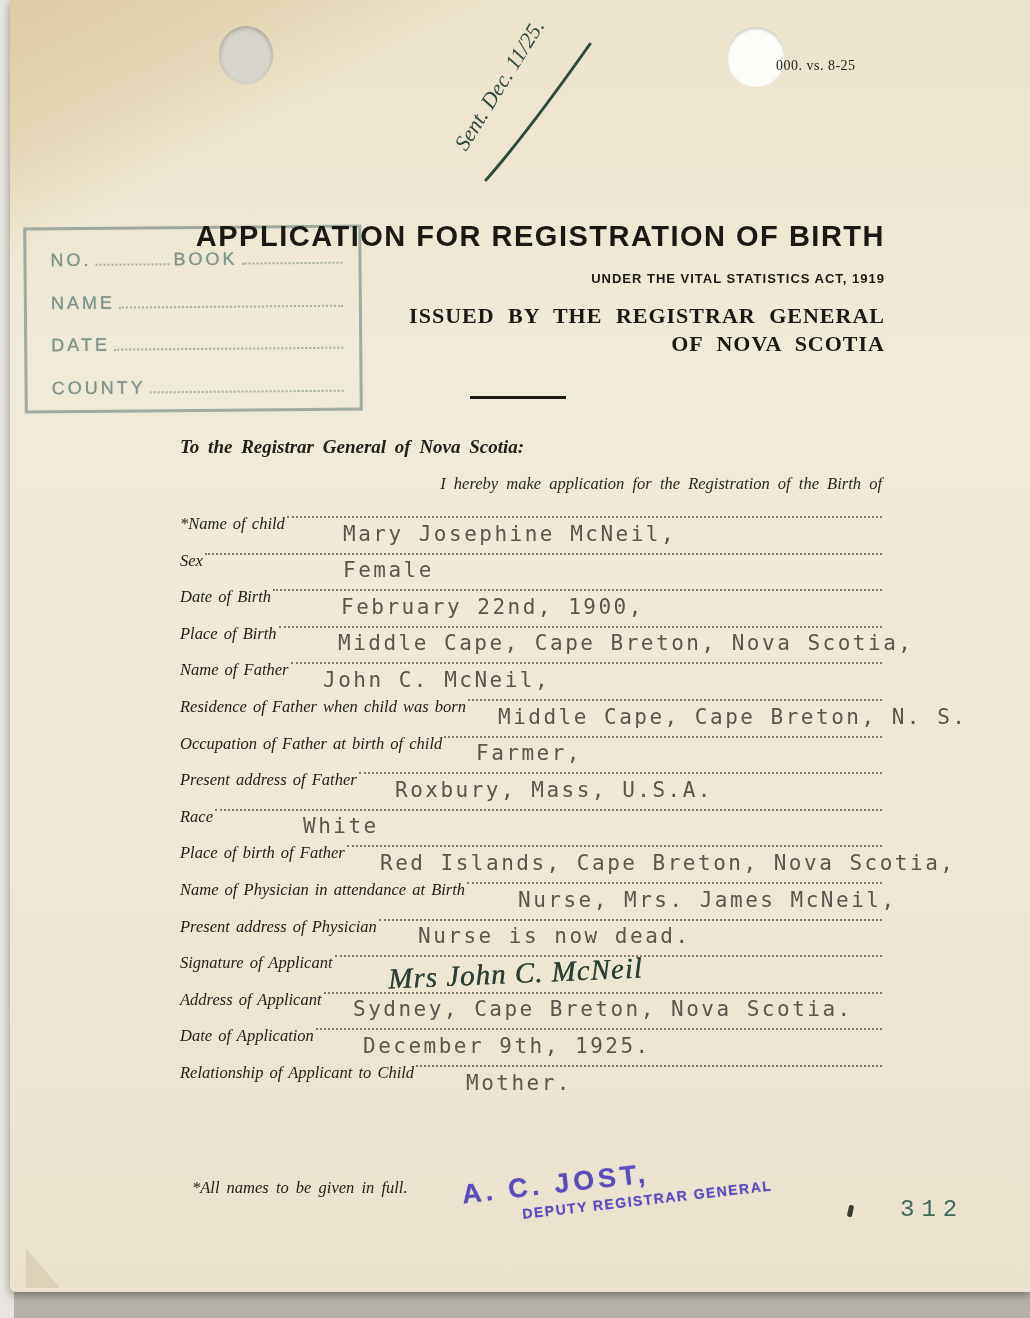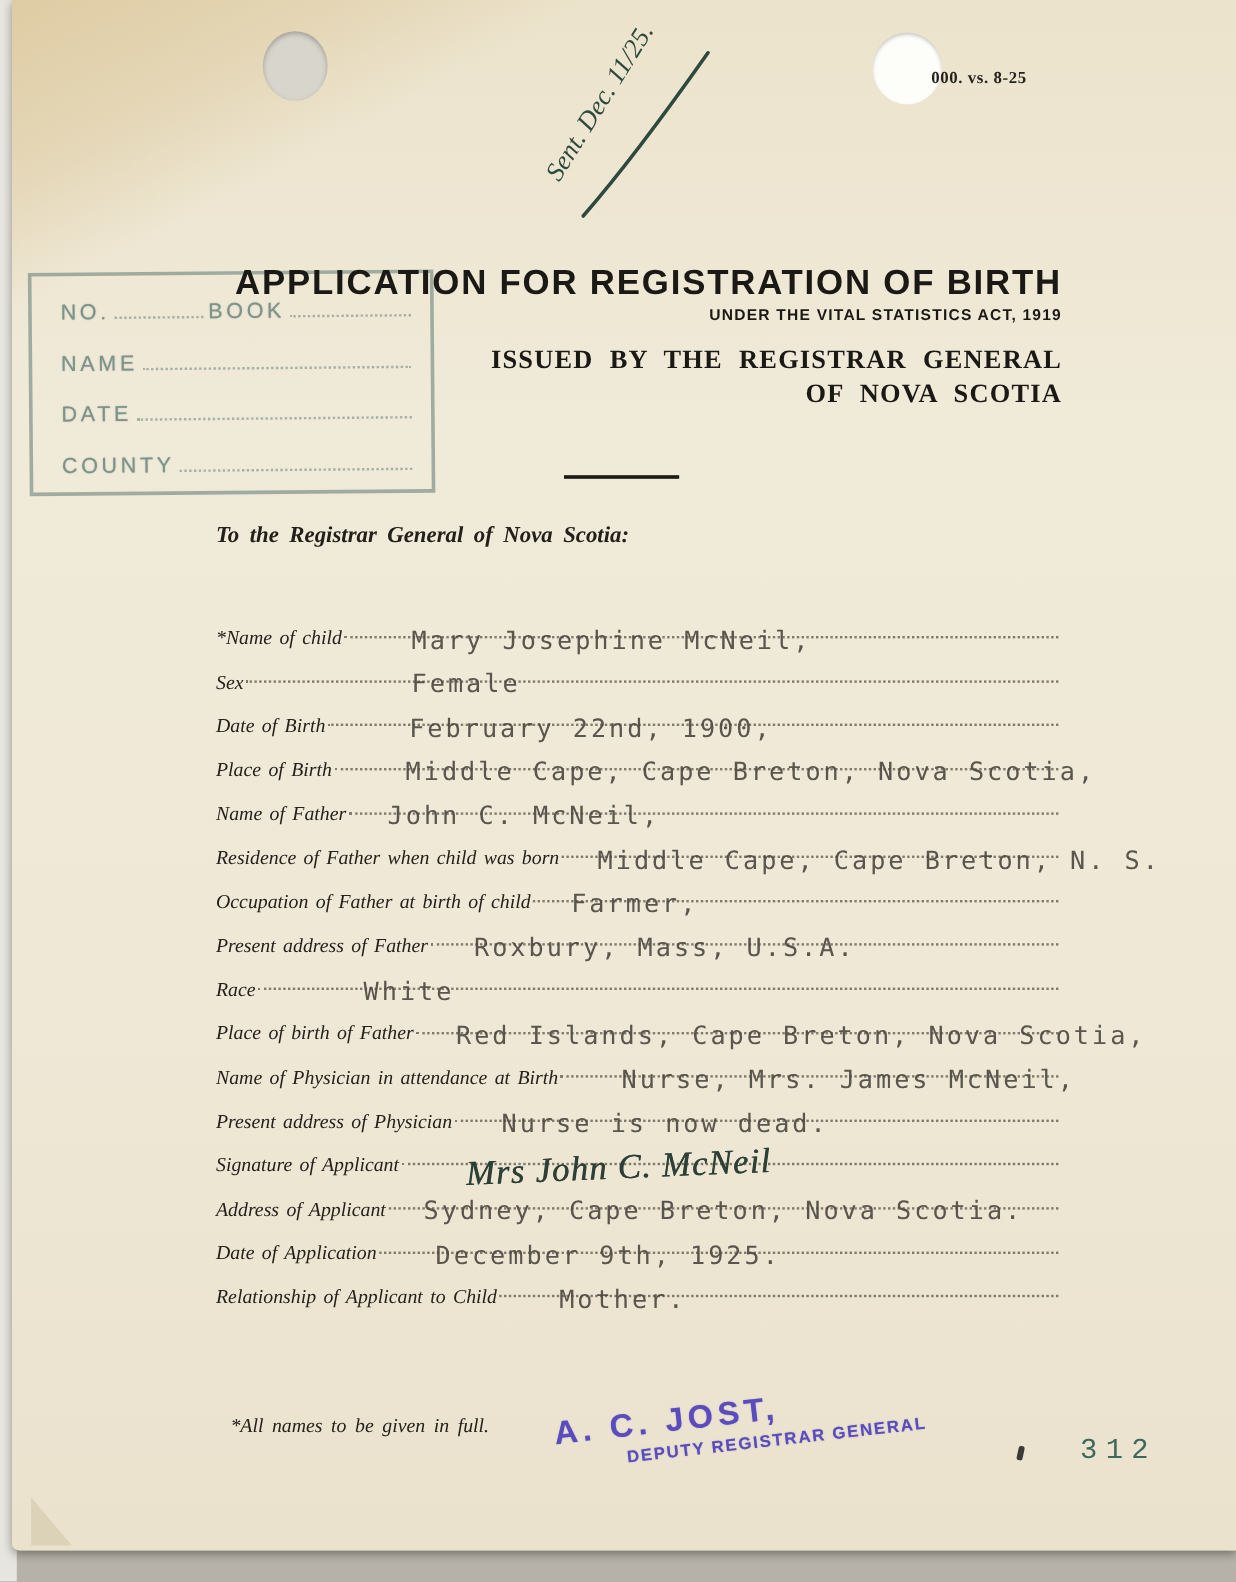--- a/index.html
+++ b/index.html
@@ -30,21 +30,21 @@
     border-left:34px solid #d9cfb4;border-top:40px solid transparent;
     opacity:.8;filter:blur(.5px);
   }
 
   .hole{position:absolute;border-radius:50%;}
   .hole-left{left:209px;top:26px;width:54px;height:58px;background:#d8d5cd;box-shadow:inset 0 2px 4px rgba(60,55,45,.35);}
   .hole-right{left:717px;top:27px;width:58px;height:60px;background:#fdfdfa;box-shadow:inset 0 2px 3px rgba(60,55,45,.25);}
 
   .corner-code{
     position:absolute;left:766px;top:58px;
-    font-family:"Liberation Serif",serif;font-weight:bold;
+    font-family:"Liberation Serif",serif;font-weight:normal;
     font-size:14px;color:#26231e;letter-spacing:.5px;
   }
 
   .hand-note{position:absolute;left:428px;top:2px;width:190px;height:185px;}
 
   
   .stamp-box{
     position:absolute;left:14px;top:226px;width:338px;height:186px;
     border:3px solid rgba(125,146,138,.7);
     transform:rotate(-.5deg);
@@ -61,40 +61,40 @@
   .stamp-leader.short{flex:0 0 74px;}
   .stamp-label{white-space:nowrap;text-align:right;}
 
   .header{position:absolute;left:155px;top:220px;width:720px;text-align:right;color:#1b1915;}
   .title{
     font-family:"Liberation Sans",sans-serif;font-weight:bold;
     font-size:29px;letter-spacing:1.5px;white-space:nowrap;
   }
   .subtitle{
     font-family:"Liberation Sans",sans-serif;font-weight:bold;
-    font-size:13px;letter-spacing:1px;margin-top:2px;
+    font-size:13px;letter-spacing:1px;margin-top:18px;
   }
   .issued{
     font-family:"Liberation Serif",serif;font-weight:bold;
     font-size:22px;letter-spacing:1px;word-spacing:7px;
     margin-top:16px;line-height:1.25;
   }
   .rule{position:absolute;left:460px;top:396px;width:96px;height:3px;background:#1c1a16;}
 
   .salutation{
     position:absolute;left:170px;top:436px;
     font-style:italic;font-weight:bold;font-size:19px;color:#23201b;word-spacing:4px;
   }
   .intro{
     position:absolute;left:170px;top:474px;width:702px;text-align:right;
     font-style:italic;font-size:16.5px;color:#2a2721;word-spacing:4px;
   }
 
   .form{position:absolute;left:170px;top:516px;width:702px;}
-  .frow{position:relative;height:36.6px;display:flex;align-items:center;}
+  .frow{position:relative;height:36.6px;display:flex;align-items:flex-start;}
   .frow-label{
     font-style:italic;font-size:16.5px;color:#24211c;
     white-space:nowrap;word-spacing:2px;line-height:1;
     padding-bottom:4px;
   }
   .frow-leader{flex:1;border-bottom:2px dotted rgba(82,75,64,.7);height:0;margin-bottom:6px;margin-left:2px;}
   .frow-value{
     position:absolute;left:var(--vx,160px);bottom:7px;
     font-family:"DejaVu Sans Mono",monospace;
     font-size:21px;letter-spacing:2.5px;color:#4e4a43;
@@ -175,20 +175,21 @@
     <div class="title">APPLICATION FOR REGISTRATION OF BIRTH</div>
     <div class="subtitle">UNDER THE VITAL STATISTICS ACT, 1919</div>
     <div class="issued">
       <div>ISSUED BY THE REGISTRAR GENERAL</div>
       <div>OF NOVA SCOTIA</div>
     </div>
   </div>
   <div class="rule"></div>
 
   <div class="salutation">To the Registrar General of Nova Scotia:</div>
+  <div class="intro">I hereby make application for the Registration of the Birth of</div>
 
   <div class="form">
     <div class="frow" style="--vx:163px">
       <span class="frow-label">*Name of child</span>
       <span class="frow-leader"></span>
       <span class="frow-value">Mary Josephine McNeil,</span>
     </div>
     <div class="frow" style="--vx:163px">
       <span class="frow-label">Sex</span>
       <span class="frow-leader"></span>

